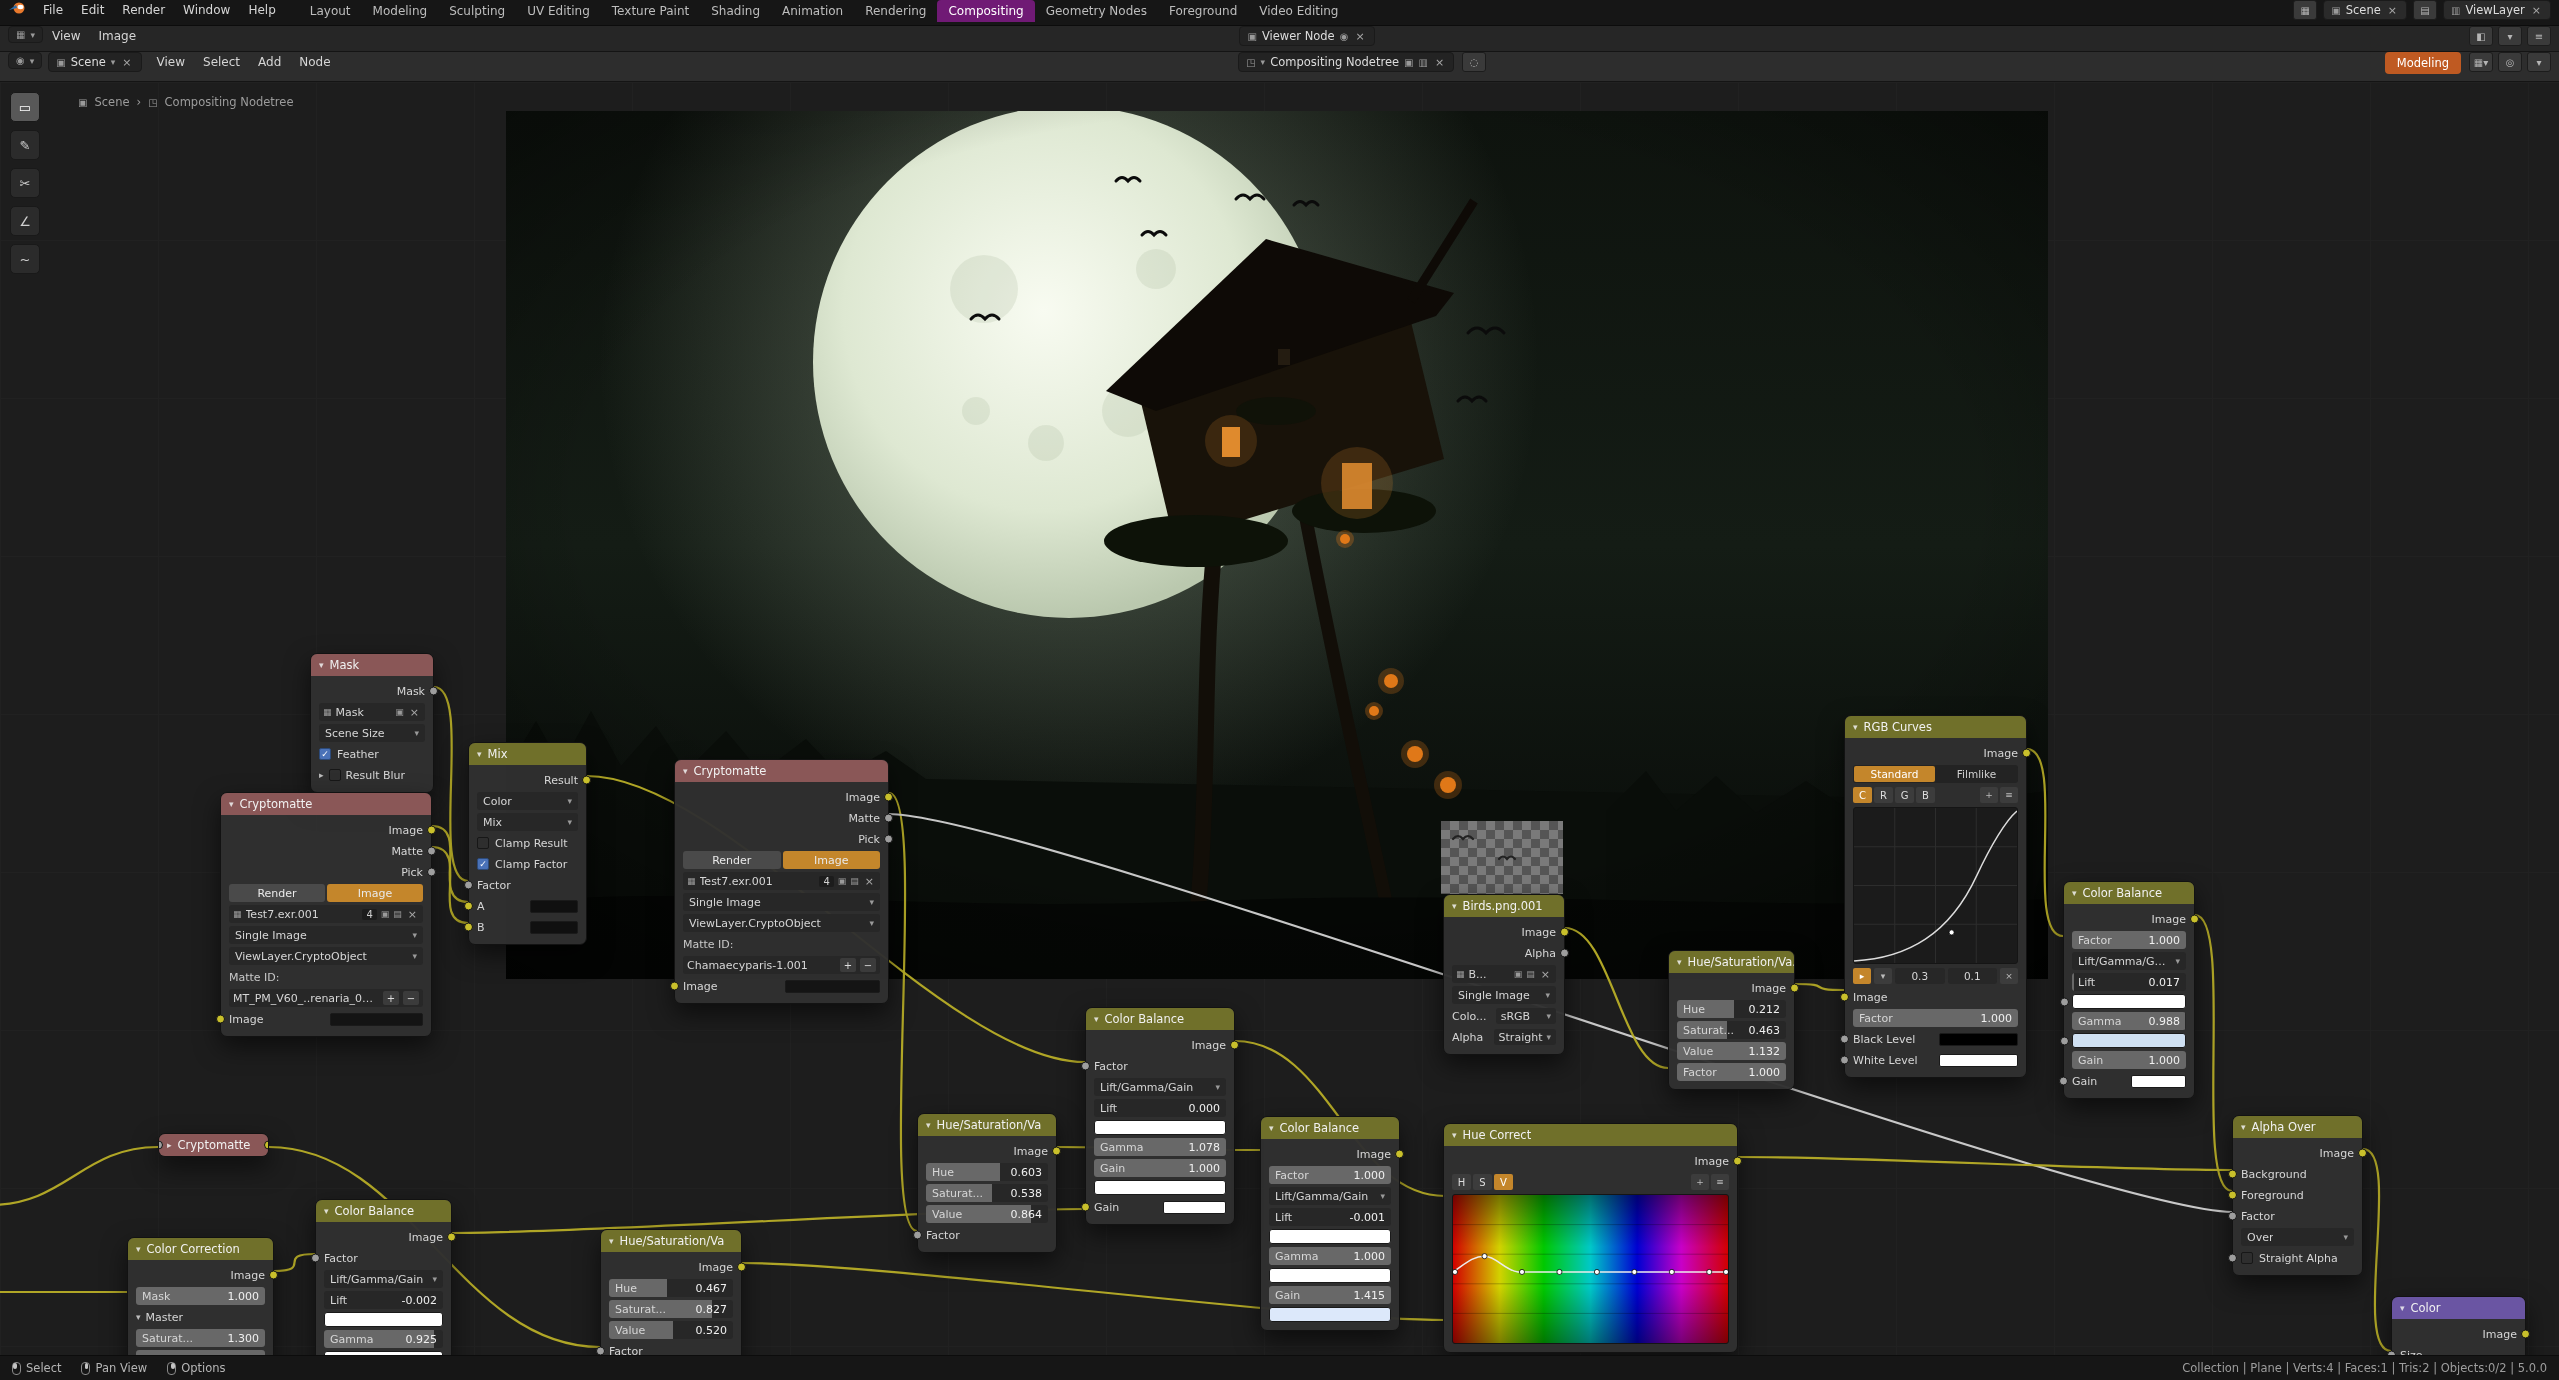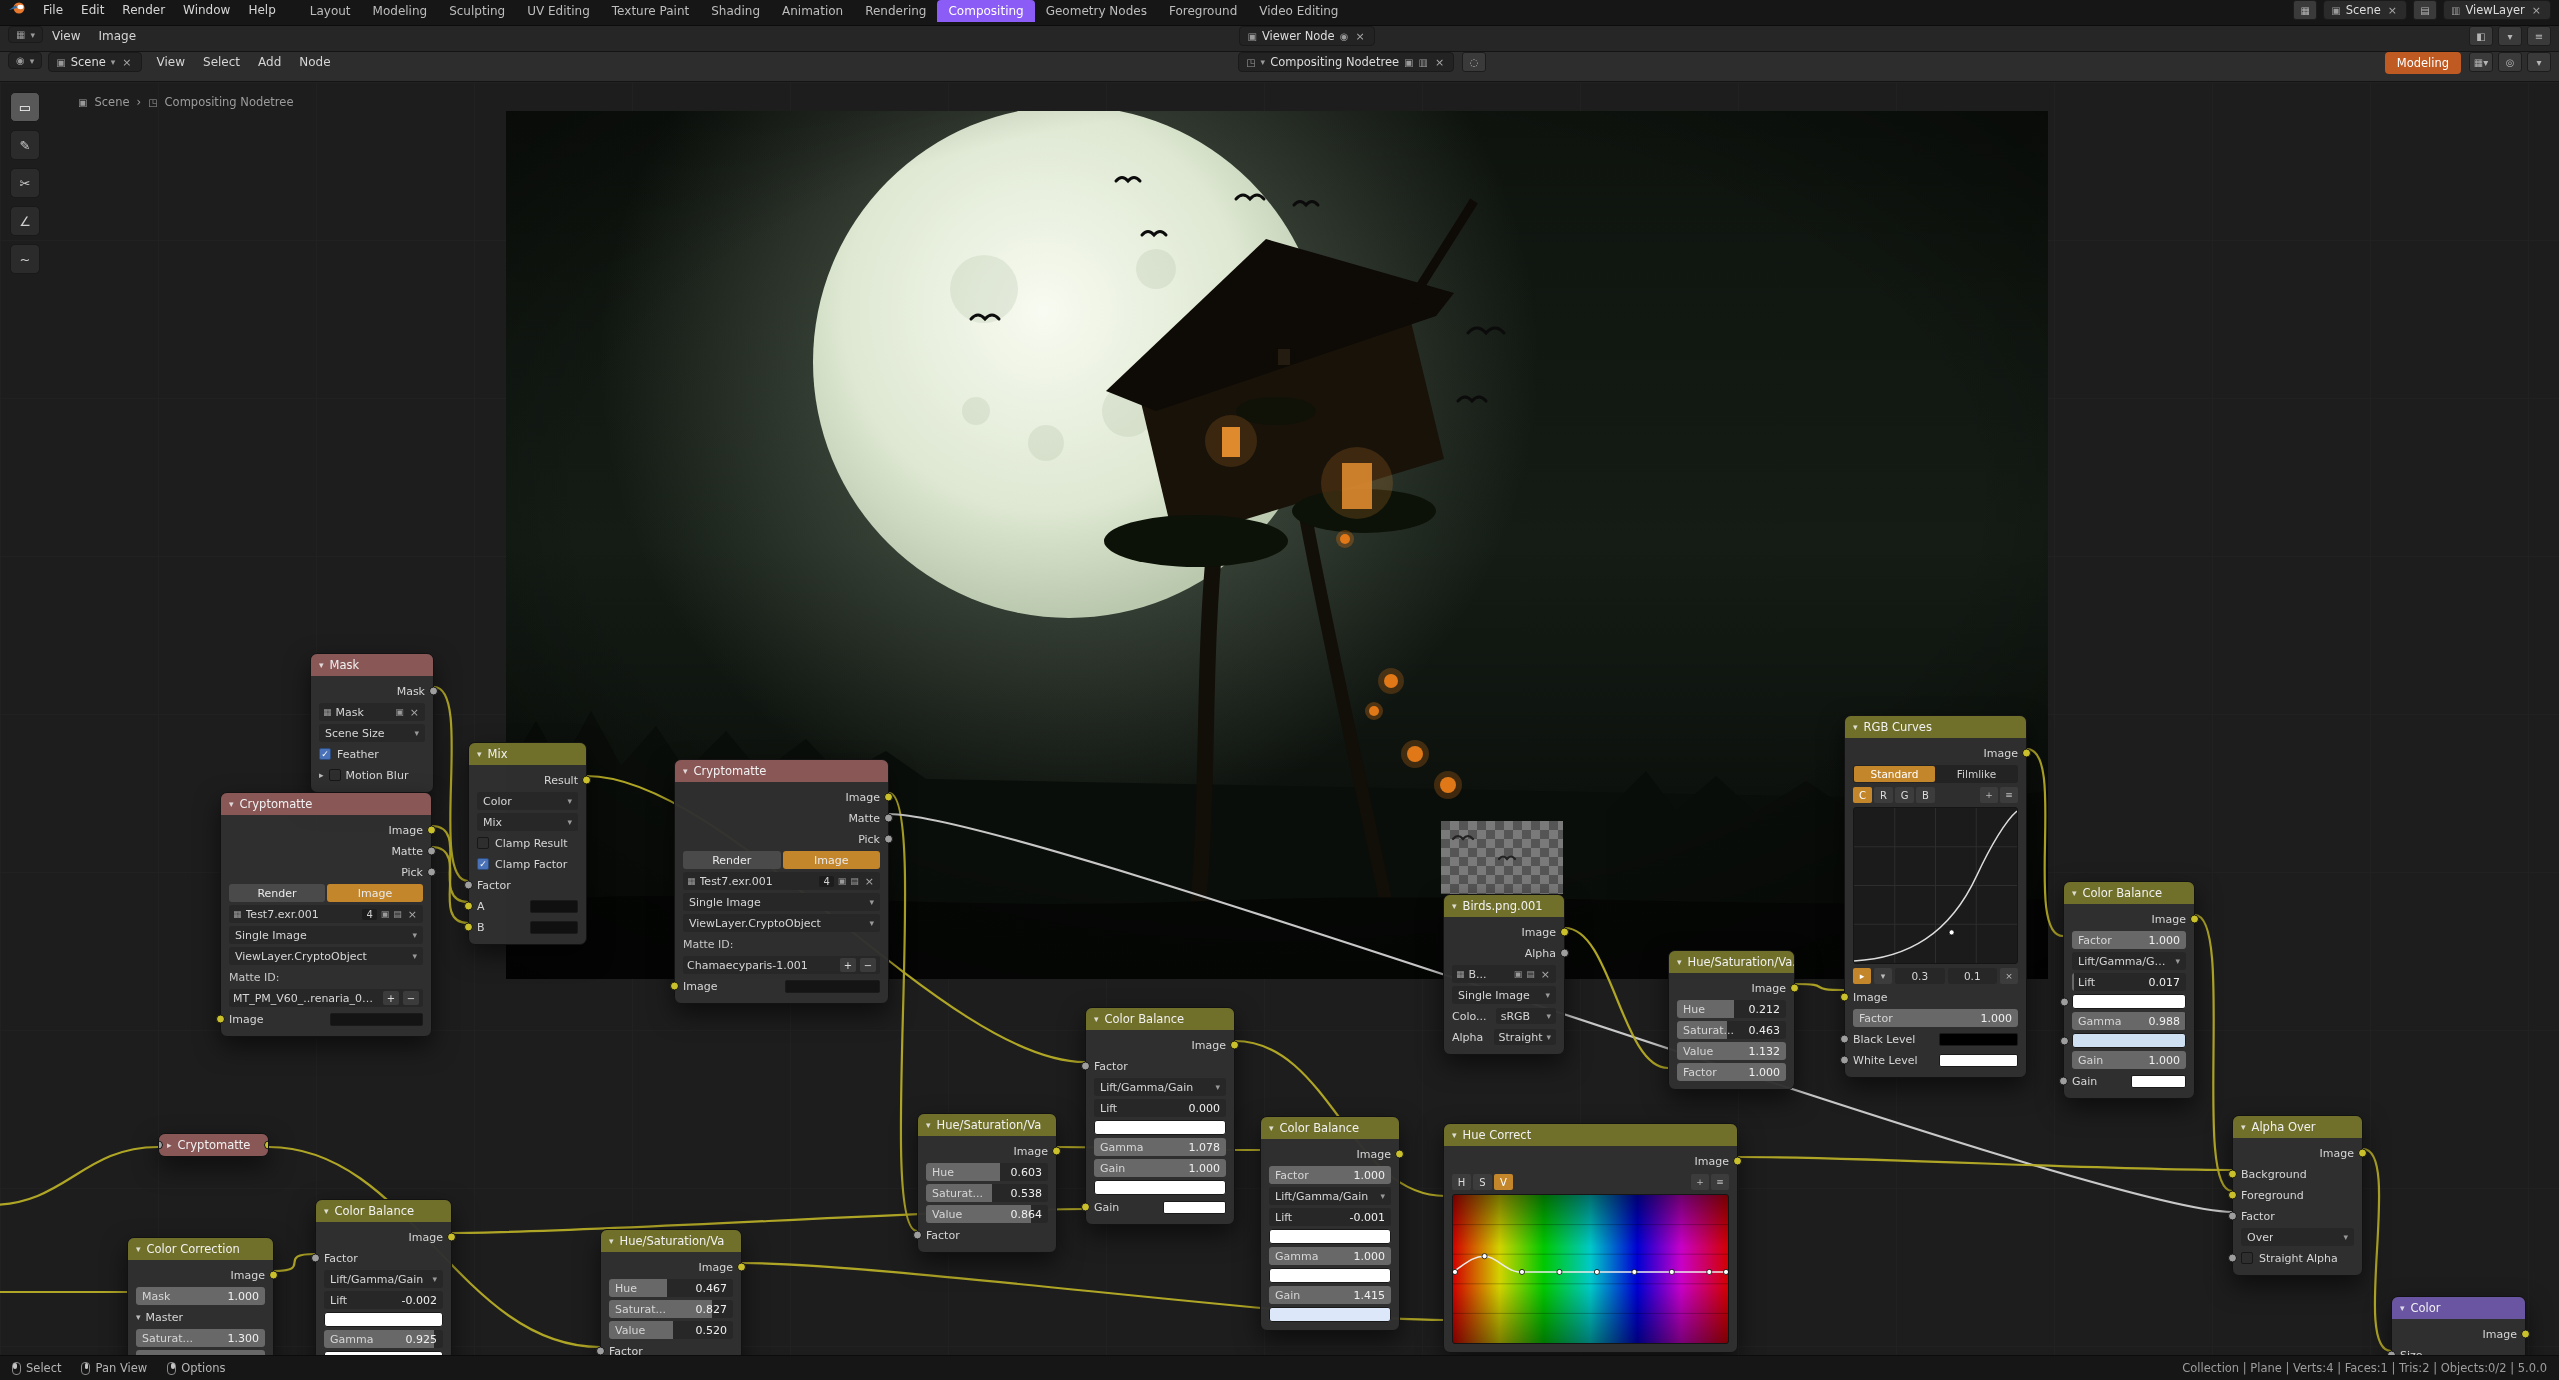--- a/index.html
+++ b/index.html
@@ -6,21 +6,21 @@
 html,body{width:2559px;height:1380px;overflow:hidden;background:#1d1d1d;
   font-family:"DejaVu Sans",sans-serif;color:#d0d0d0;font-size:12px}
 
 .bar{position:absolute;left:0;right:0;display:flex;align-items:flex-start;padding:0 8px;z-index:20}
 #bar1{top:0;height:26px;background:#161616;border-bottom:1px solid #0c0c0c}
 #bar2{top:26px;height:26px;background:#262626;border-bottom:1px solid #141414}
 #bar3{top:52px;height:30px;background:#2d2d2d;border-bottom:1px solid #141414}
 .mi{padding:3px 9px;border-radius:3px;font-size:12px;color:#d5d5d5;white-space:nowrap}
 .hstack{display:flex;align-items:center}
 .ws{padding:4px 11px;font-size:12px;color:#bdbdbd;border-radius:4px 4px 0 0;white-space:nowrap}
-.ws.on{background:#8b5cf6;color:#fff}
+.ws.on{background:#701a75;color:#fff}
 .chip{display:flex;align-items:center;gap:5px;background:#2a2a2a;border:1px solid #1a1a1a;border-radius:4px;padding:2px 7px;font-size:11.5px;color:#ddd;white-space:nowrap}
 #bar3 .chip,#bar2 .chip{background:#232323}
 .ci{font-size:10px;color:#9a9a9a}
 .xbtn{color:#a8a8a8;font-size:11px;padding:0 2px}
 .bdrop{background:var(--backdrop-btn);color:#fff;border-radius:4px;padding:4px 12px;font-size:11.5px;display:flex;gap:6px;align-items:center}
 .micbox{width:24px;height:20px;background:#3a3a3a;border:1px solid #1c1c1c;border-radius:3px;display:flex;align-items:center;justify-content:center;color:#b5b5b5;font-size:10px}
 .blogo{width:20px;height:16px;margin-right:6px;display:flex;align-items:center}
 .sp{flex:1}
 
 #canvas{position:absolute;left:0;top:82px;right:0;bottom:25px;background:#1d1d1d;z-index:1;
@@ -370,21 +370,21 @@
           <span class="lb">Scene Size</span>
           <span class="arw">▾</span>
         </div>
         <div class="nrow cbrow">
           <span class="cbx on">✓</span>
           <span>Feather</span>
         </div>
         <div class="nrow panelrow">
           <span class="tri">▸</span>
           <span class="cbx"></span>
-          <span>Motion Blur</span>
+          <span>Result Blur</span>
         </div>
       </div>
     </div>
     <div class="node cat-matte" style="left: 220px; top: 792px; width: 212px;">
       <div class="nhead">
         <span class="tri">▾</span>
         <span class="ttl">Cryptomatte</span>
       </div>
       <div class="nbody">
         <div class="nrow out">

